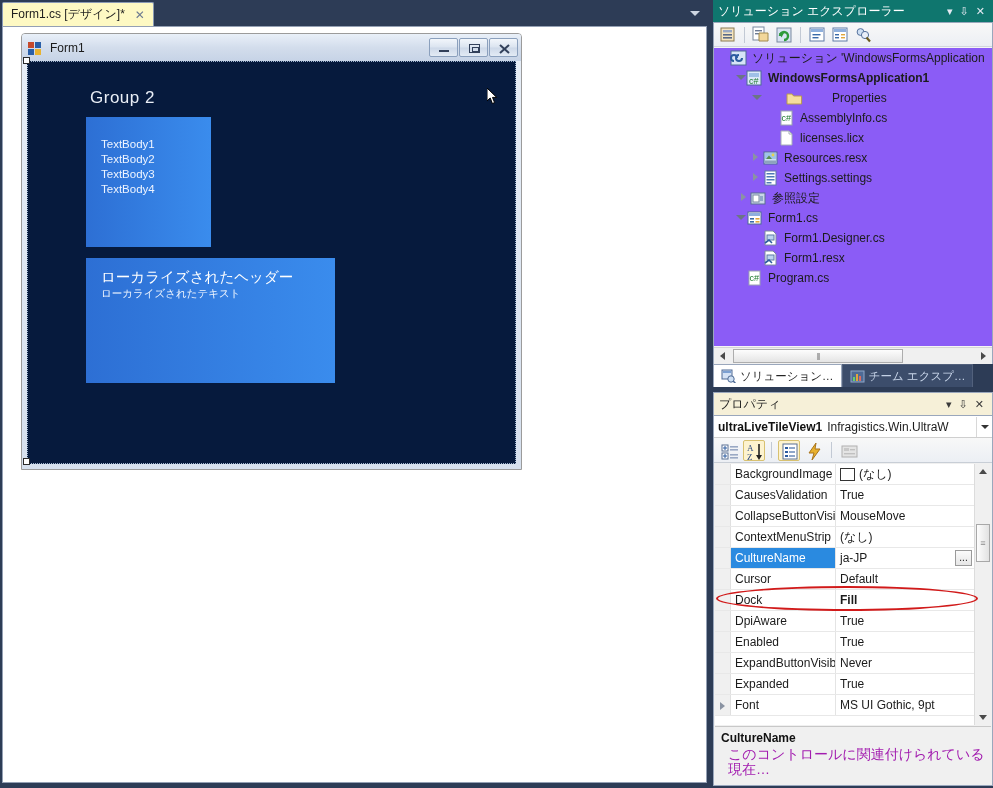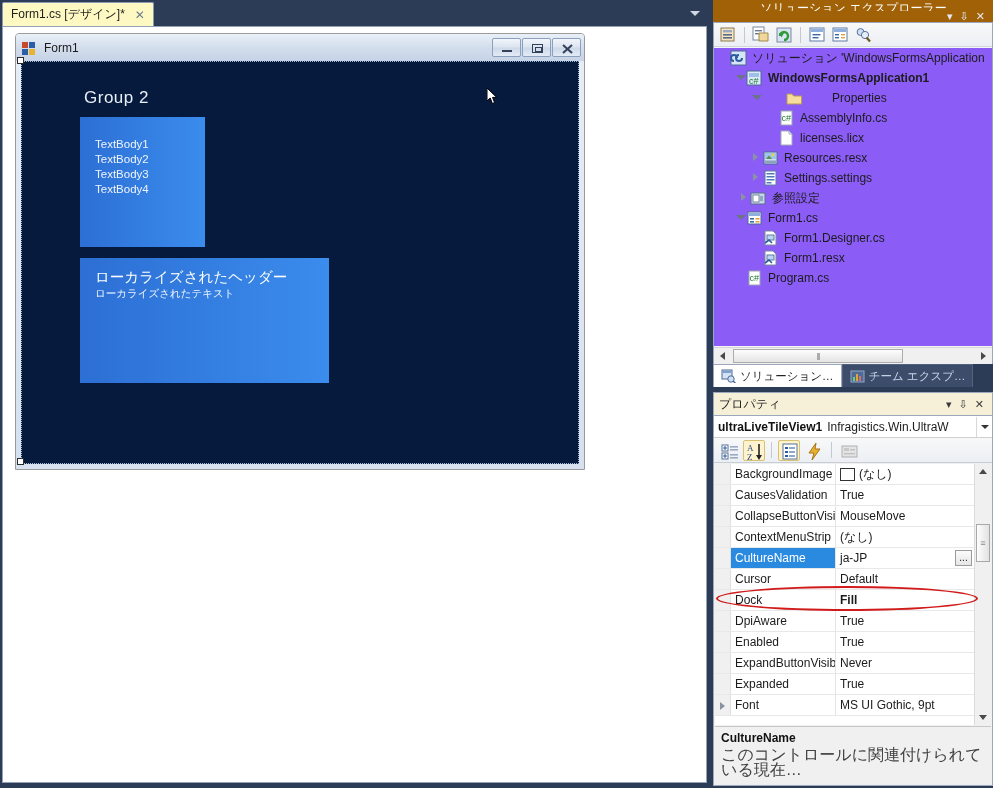--- a/index.html
+++ b/index.html
@@ -41,21 +41,21 @@
     border-top: 5px solid #ced6e2;
   }
 
   #designer-surface {
     position: absolute; left: 2px; top: 26px; width: 705px; height: 757px;
     background: #ffffff; border: 1px solid #94a0b4;
   }
 
   
   #form-outer {
-    position: absolute; left: 12px; top: 6px; width: 570px; height: 437px;
+    position: absolute; left: 18px; top: 6px; width: 501px; height: 437px;
   }
   #form-shadow {
     position: absolute; left: 0; top: 0; right: 0; bottom: 0;
     border: 1px solid #9b9b9b;
     background: linear-gradient(to bottom, #e7eef7 0%, #d6e0ee 100%);
     border-radius: 4px 4px 0 0;
   }
   #form-titlebar {
     position: absolute; left: 1px; top: 1px; right: 1px; height: 27px;
     background: linear-gradient(to bottom, #e9f0f9 0%, #d3ddec 50%, #c6d3e6 100%);
@@ -132,21 +132,21 @@
 
   .panel-header {
     height: 22px; display: flex; align-items: center;
     padding: 0 4px 0 5px; color: #ffffff; font-size: 12px;
   }
   .panel-header .ph-title { white-space: nowrap; overflow: hidden; text-overflow: ellipsis; }
   .panel-header .ph-btns { margin-left: auto; display: flex; align-items: center; gap: 7px; padding-right: 4px; }
   .ph-ico { color: #e3e9f2; font-size: 11px; line-height: 1; cursor: default; }
 
   #sol-panel { position: absolute; left: 2px; top: 0; width: 280px; height: 387px; }
-  #sol-header { background: #a16207; flex-direction: column; }
+  #sol-header { background: #0f766e; }
   #sol-body {
     position: absolute; left: 0; top: 22px; width: 280px; height: 342px;
     background: #f5f5f5; border: 1px solid #9aa7bc; border-bottom: none;
   }
   #sol-toolbar {
     height: 24px; background: linear-gradient(to bottom,#f8f8f8,#eceff4);
     border-bottom: 1px solid #d0d6de;
     display: flex; align-items: center; padding-left: 4px; gap: 3px;
   }
   .tb-sep { width: 1px; height: 16px; background: #c2c9d4; margin: 0 3px; }
@@ -282,21 +282,21 @@
     position: absolute; left: 1px; top: 122px; width: 262px; height: 25px;
     border: 2px solid #d11a1a; border-radius: 50%; z-index: 9; pointer-events:none;
   }
 
   #prop-desc {
     position: absolute; left: 1px; right: 1px; bottom: 1px; height: 58px;
     background: #f0f0f0; border-top: 1px solid #c8c8c8;
     padding: 4px 6px;
   }
   #prop-desc .d-title { font-weight: bold; font-size: 12px; color: #111; }
-  #prop-desc .d-text { font-size: 16px; color: #404040; margin-top: 2px; line-height: 15px; }
+  #prop-desc .d-text { font-size: 14px; color: #a21caf; margin-top: 2px; line-height: 15px; margin-left: 7px; }
 </style>
 </head>
 <body>
 
 <div id="root">
 
   <div id="left-pane">
 
     <div id="tabstrip">
       <div class="doc-tab">

